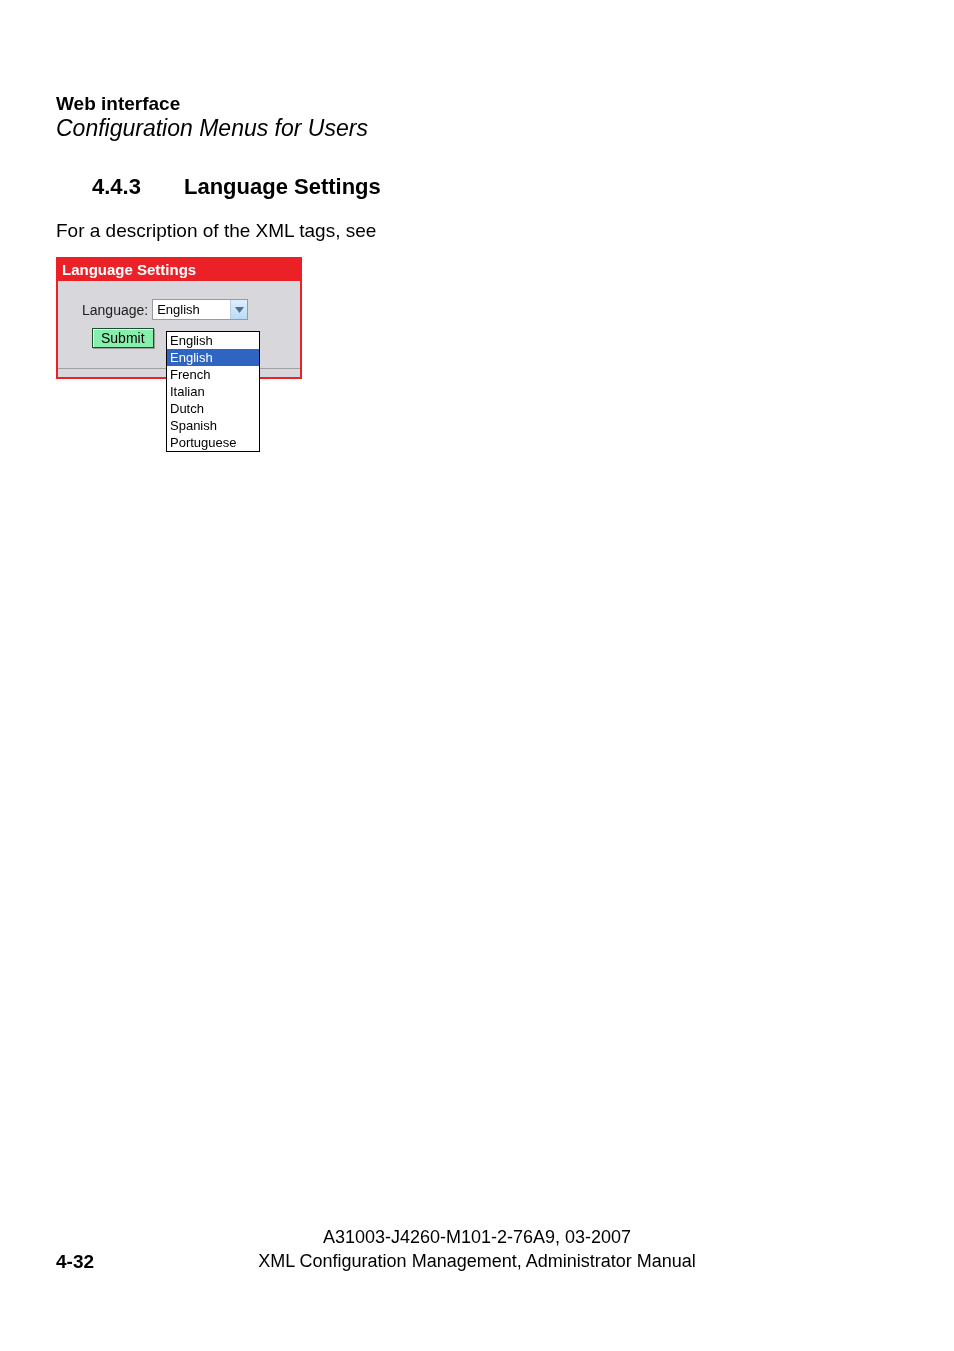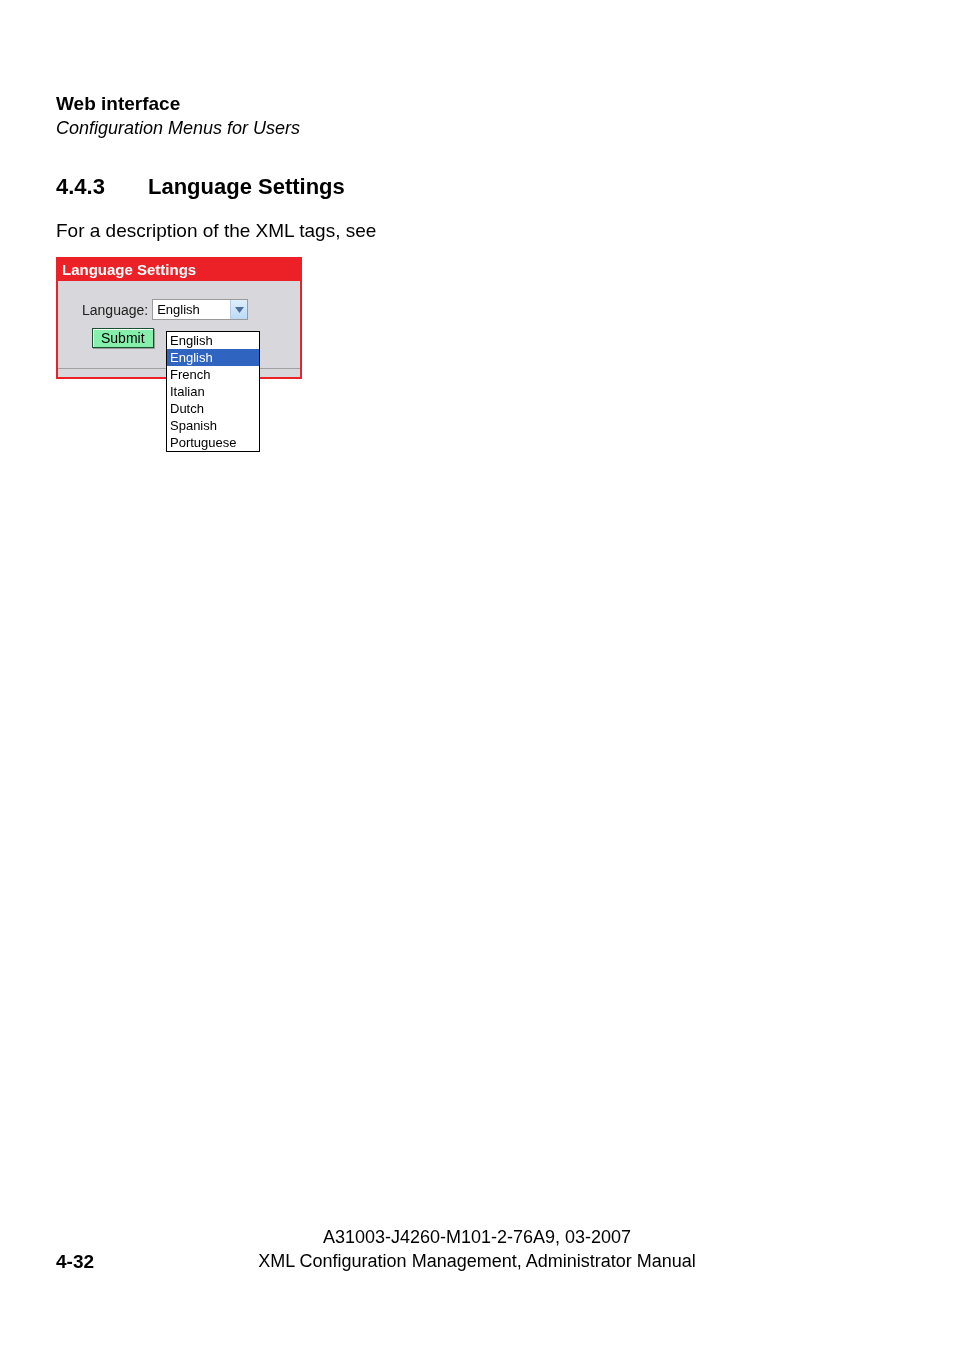--- a/index.html
+++ b/index.html
@@ -22,33 +22,34 @@
     left: 56px;
     top: 92px;
   }
   .header-title {
     font-weight: bold;
     font-size: 19px;
     line-height: 24px;
   }
   .header-subtitle {
     font-style: italic;
-    font-size: 18px;
+    font-size: 23px;
     line-height: 24px;
   }
   .section-heading {
     position: absolute;
     left: 56px;
     top: 174px;
     font-weight: bold;
     font-size: 22px;
   }
   .section-num {
     display: inline-block;
     width: 92px;
+    margin-left: 36px;
   }
   .description {
     position: absolute;
     left: 56px;
     top: 220px;
     font-size: 19px;
   }
 
   
   .panel-outer {

